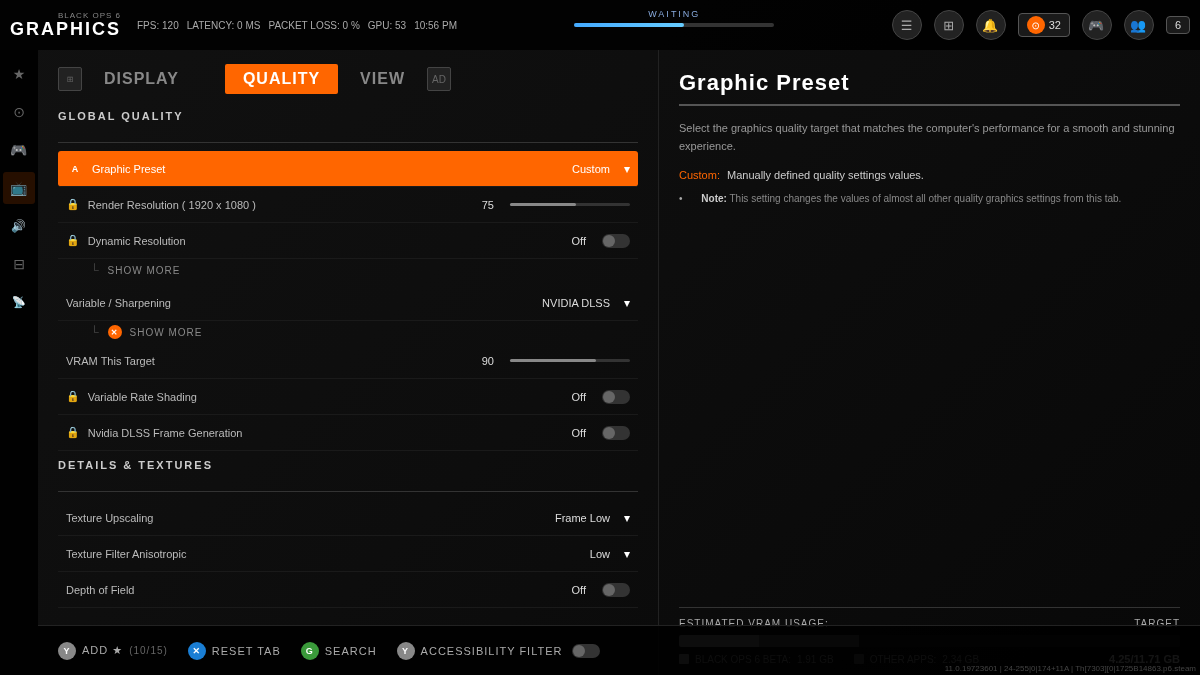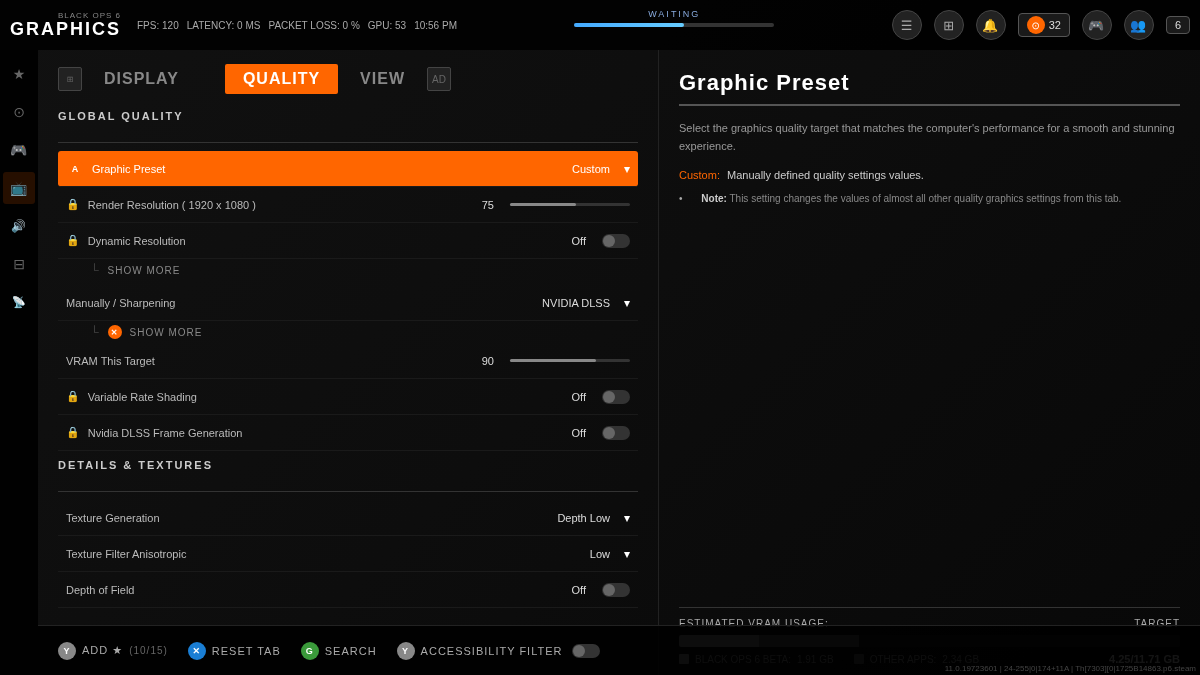--- a/index.html
+++ b/index.html
@@ -647,21 +647,21 @@
           </div>
         </div>
       </div>
 
       <div class="show-more">
         <span class="show-more-corner">└</span>
         <span>SHOW MORE</span>
       </div>
 
       <div class="setting-row" style="margin-top:4px;">
-        <span class="setting-label">Manually / Sharpening</span>
+        <span class="setting-label">Variable / Sharpening</span>
         <div class="setting-dropdown">
           <span class="setting-value">NVIDIA DLSS</span>
           <span class="dropdown-arrow">▾</span>
         </div>
       </div>
 
       <div class="show-more">
         <span class="show-more-corner">└</span>
         <div class="show-more-x">✕</div>
         <span style="margin-left:4px;">SHOW MORE</span>
@@ -695,23 +695,23 @@
           <span class="setting-value">Off</span>
           <div class="toggle-off">
             <div class="toggle-knob"></div>
           </div>
         </div>
       </div>
 
       <div class="section-title" style="margin-top:8px;">DETAILS &amp; TEXTURES</div>
 
       <div class="setting-row">
-        <span class="setting-label">Texture Generation</span>
+        <span class="setting-label">Texture Upscaling</span>
         <div class="setting-dropdown">
-          <span class="setting-value">Depth Low</span>
+          <span class="setting-value">Frame Low</span>
           <span class="dropdown-arrow">▾</span>
         </div>
       </div>
 
       <div class="setting-row">
         <span class="setting-label">Texture Filter Anisotropic</span>
         <div class="setting-dropdown">
           <span class="setting-value">Low</span>
           <span class="dropdown-arrow">▾</span>
         </div>

